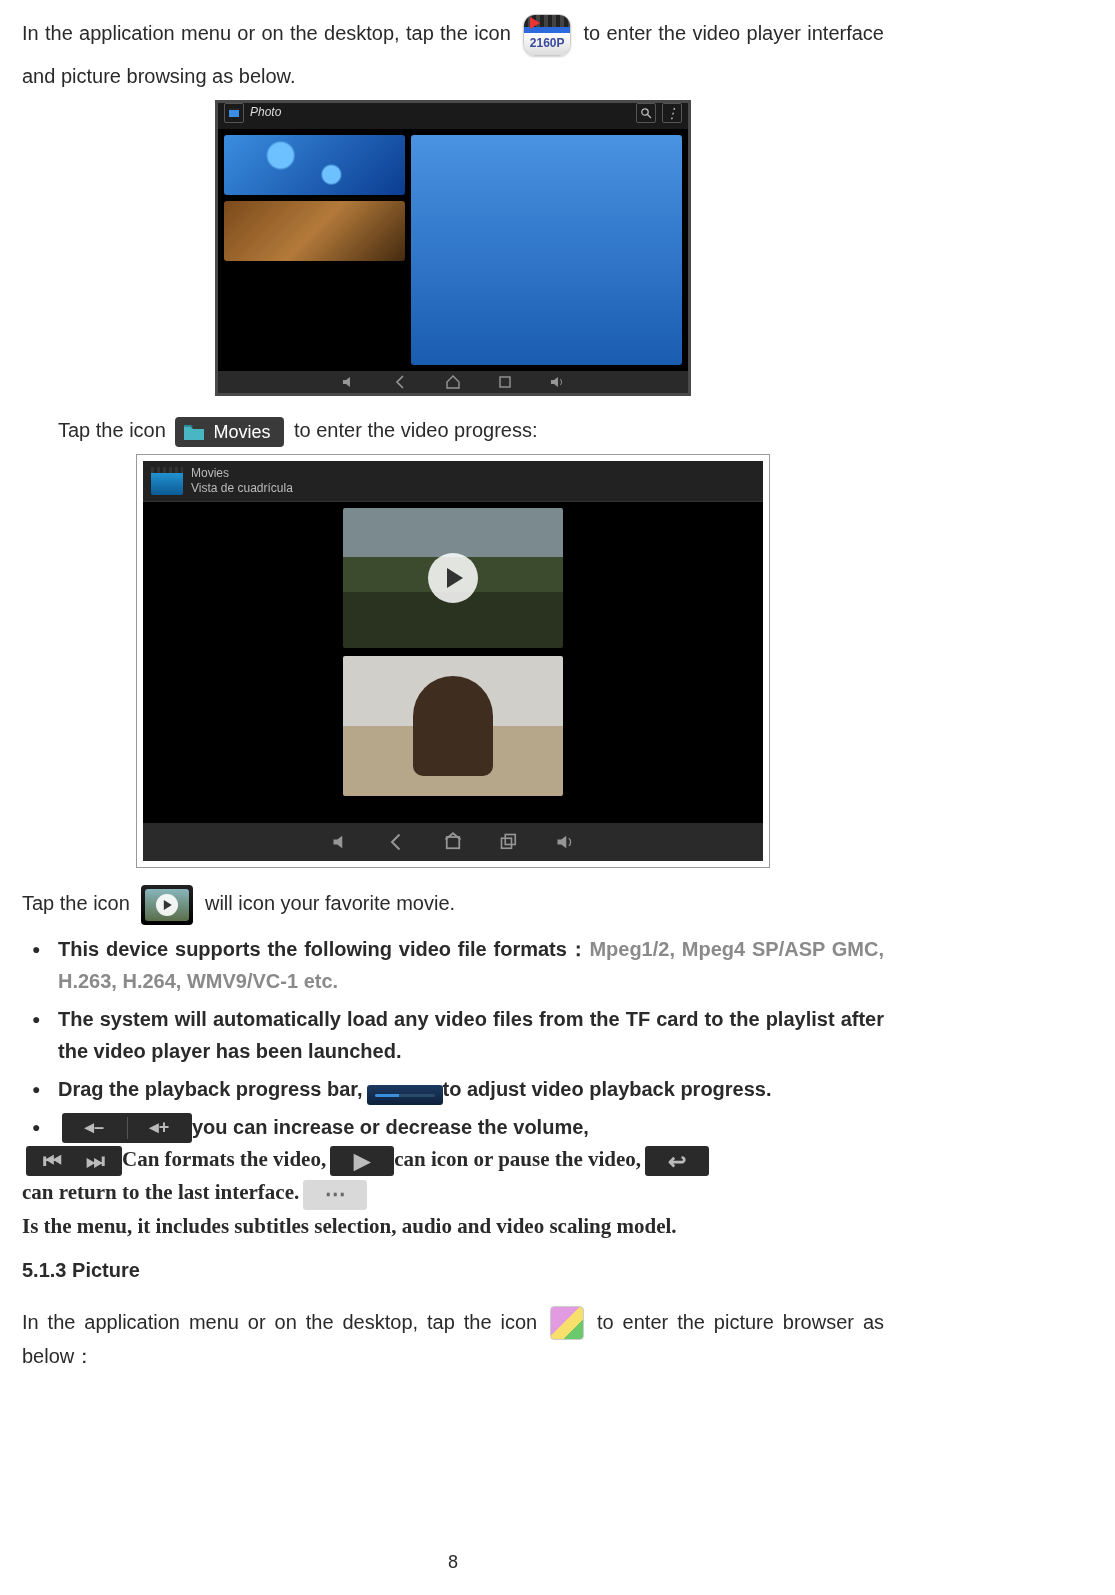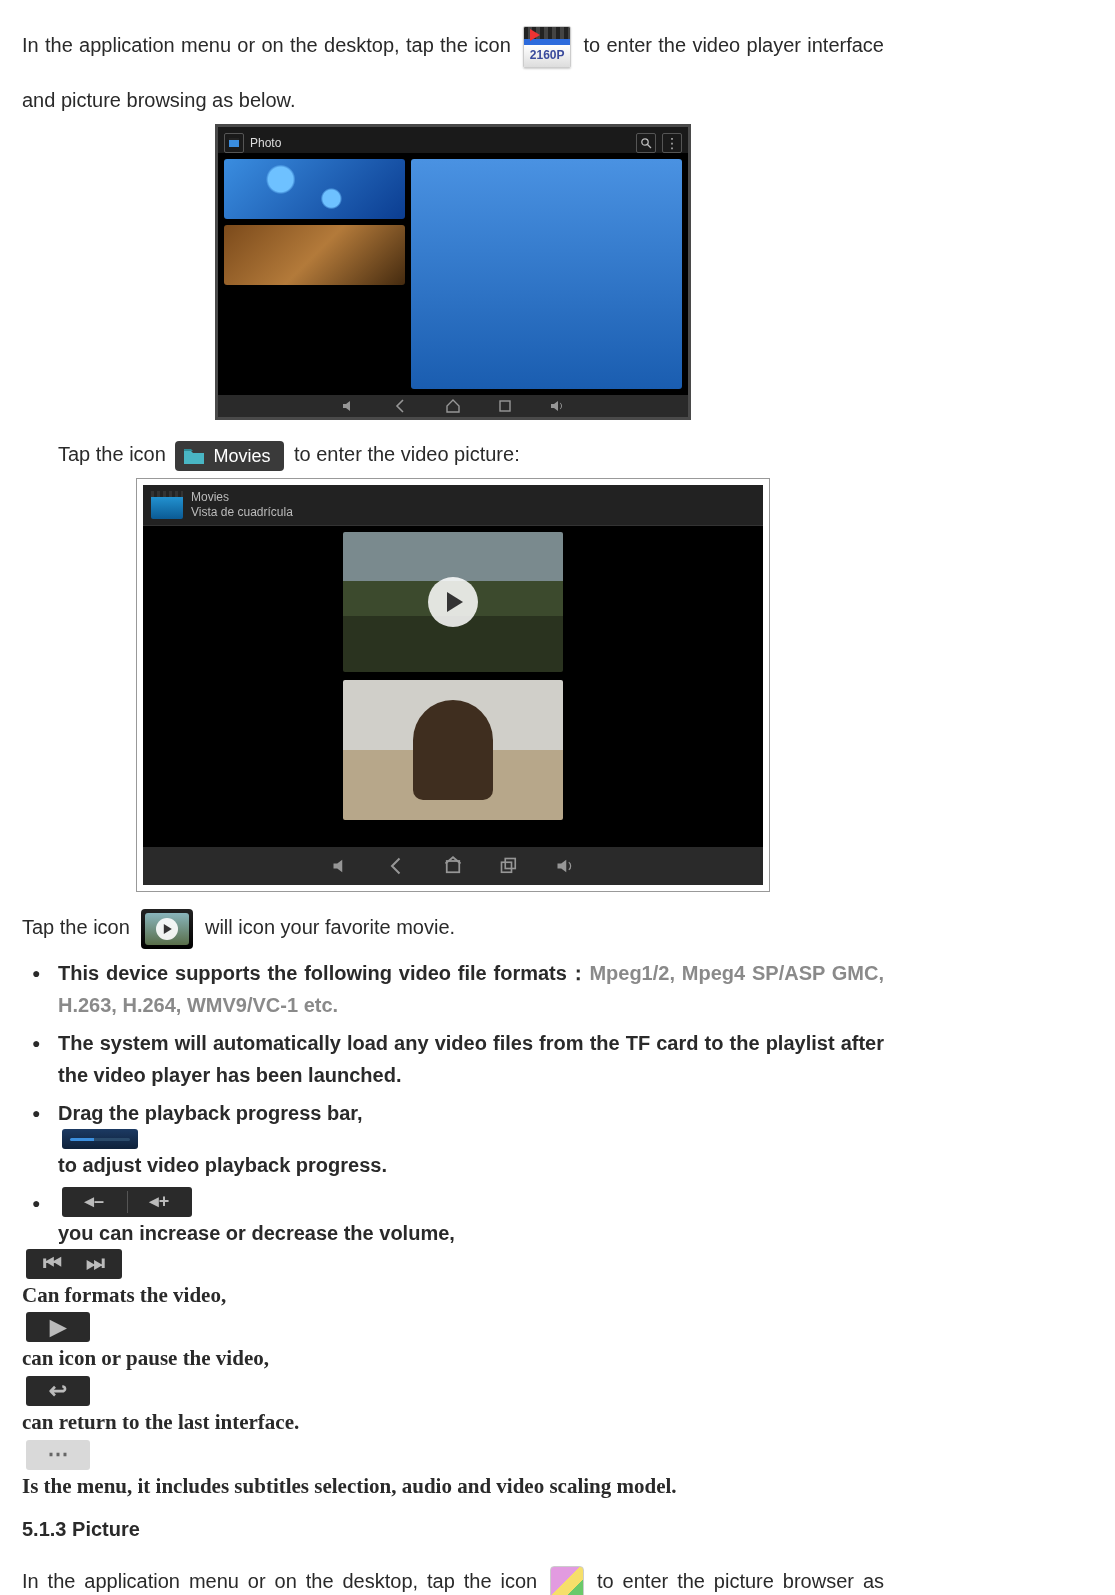--- a/index.html
+++ b/index.html
@@ -38,25 +38,26 @@
     background: #000;
     border: 3px solid #4a4a4a;
     position: relative;
     display: flex;
     flex-direction: column;
   }
   .shot1 .topbar {
     height: 26px;
     background: #1a1a1a;
     display: flex;
-    align-items: flex-end;
+    align-items: flex-start;
     padding: 0 6px;
     gap: 6px;
     font-size: 12px;
     color: #ddd;
+    font-style: italic;
   }
   .shot1 .topbar .spacer { flex: 1; }
   .shot1 .topbar .dot {
     width: 18px; height:18px; border:1px solid #555; border-radius:2px;
     display:flex; align-items:center; justify-content:center;
   }
   .shot1 .body {
     flex: 1;
     display: flex;
     gap: 6px;
@@ -102,23 +103,23 @@
     vertical-align:middle;
     margin: 0 4px;
   }
 
   
   .icon-2160p {
     display:inline-flex;
     flex-direction:column;
     width:46px; height:40px;
     border:1px solid #ccc;
-    border-radius:2px;
+    border-radius:12px;
     background:linear-gradient(#fff,#f3f3f3);
-    margin:16px 6px;
+    margin:4px 6px;
     vertical-align:middle;
     box-shadow:0 1px 2px rgba(0,0,0,.2);
     overflow:hidden;
   }
   .icon-2160p .film{
     height:14px;
     background:
       repeating-linear-gradient(90deg,#222 0 4px,#444 4px 8px);
     border-bottom:6px solid #2d6bdc;
     position:relative;
@@ -313,23 +314,22 @@
     position:absolute;
     bottom:18px;
     left:0;right:0;
     text-align:center;
     font-size:18px;
   }
 
   .flexline{
     display:flex;
     flex-wrap:wrap;
-    align-items:flex-start;
+    align-items:flex-end;
     gap:0;
-    flex-direction:column;
   }
   .flexline > span{ margin-right:0; }
 </style>
 </head>
 <body>
 
 <div class="page">
 
   <p class="para">
     <span>In the application menu or on the desktop, tap the icon </span>
@@ -389,21 +389,21 @@
 
   <p class="para" style="padding-left:36px;">
     <span>Tap the icon </span>
     <span class="movies-chip">
       <svg width="22" height="18" viewBox="0 0 22 18">
         <path d="M1 4h7l2 2h11v11H1z" fill="#49b6c4"></path>
         <path d="M1 2h7l2 2H1z" fill="#2d8a96"></path>
       </svg>
       <span>Movies</span>
     </span>
-    <span> to enter the video picture:</span>
+    <span> to enter the video progress:</span>
   </p>
 
   <div class="fig">
     <div class="shot2">
       <div class="top">
         <div class="mthumb"></div>
         <div class="ttxt">
           <span>Movies</span>
           <span>Vista de cuadrícula</span>
         </div>

